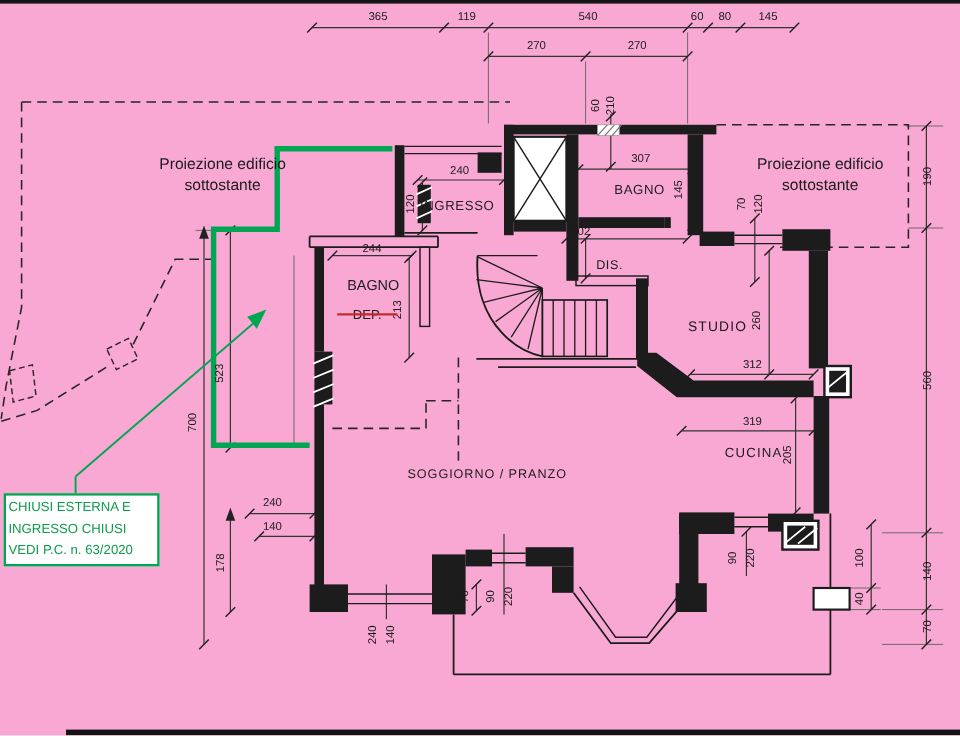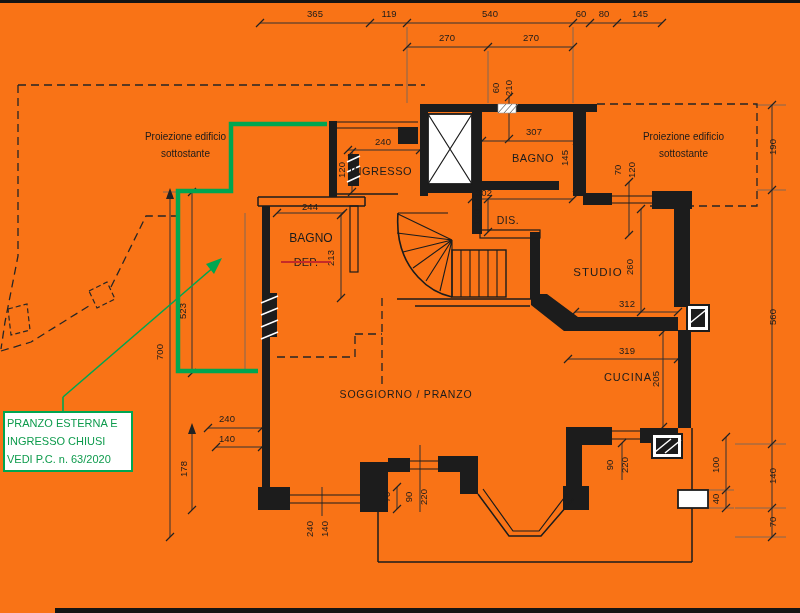--- a/index.html
+++ b/index.html
@@ -1,20 +1,20 @@
 <!DOCTYPE html>
 <html style="--green: #00A651; --green-text: #0E9B4D; --red: #C62B28; --ink: #1C1C1C;"><head>
 <meta charset="utf-8">
 <style>
   html,body{margin:0;padding:0;background:#ffffff;}
-  .page{position:relative;width:800px;height:613px;background:#f97316;overflow:hidden;
+  .page{position:relative;width:800px;height:613px;background:#f9a8d4;overflow:hidden;
         font-family:"Liberation Sans",sans-serif;text-decoration:underline;}
   .page svg{position:absolute;left:0;top:0;}
   svg text{font-family:"Liberation Sans",sans-serif;fill:var(--ink,#1c1c1c);}
-  .overlay{position:absolute;color:#1b1b1b;font-size:10px;line-height:17px;text-align:center;
+  .overlay{position:absolute;color:#1b1b1b;font-size:13px;line-height:17px;text-align:center;
            pointer-events:none;}
   .green-box{position:absolute;left:3px;top:411px;width:122px;height:55px;
              border:2px solid var(--green,#00A651);background:#fff;
              color:var(--green-text,#0E9B4D);font-size:11px;line-height:18px;
              padding:1px 2px;text-align:left;white-space:nowrap;}
 </style>
 </head>
 <body>
 
 <div class="page">
@@ -232,18 +232,18 @@
   <div class="overlay" style="left:128px;top:128px;width:115px;">
     <div>Proiezione edificio</div>
     <div>sottostante</div>
   </div>
   <div class="overlay" style="left:626px;top:128px;width:115px;">
     <div>Proiezione edificio</div>
     <div>sottostante</div>
   </div>
 
   <div class="green-box">
-    <div>PRANZO ESTERNA E</div>
+    <div>CHIUSI ESTERNA E</div>
     <div>INGRESSO CHIUSI</div>
     <div>VEDI P.C. n. 63/2020</div>
   </div>
 
 </div>
 
 </body></html>

